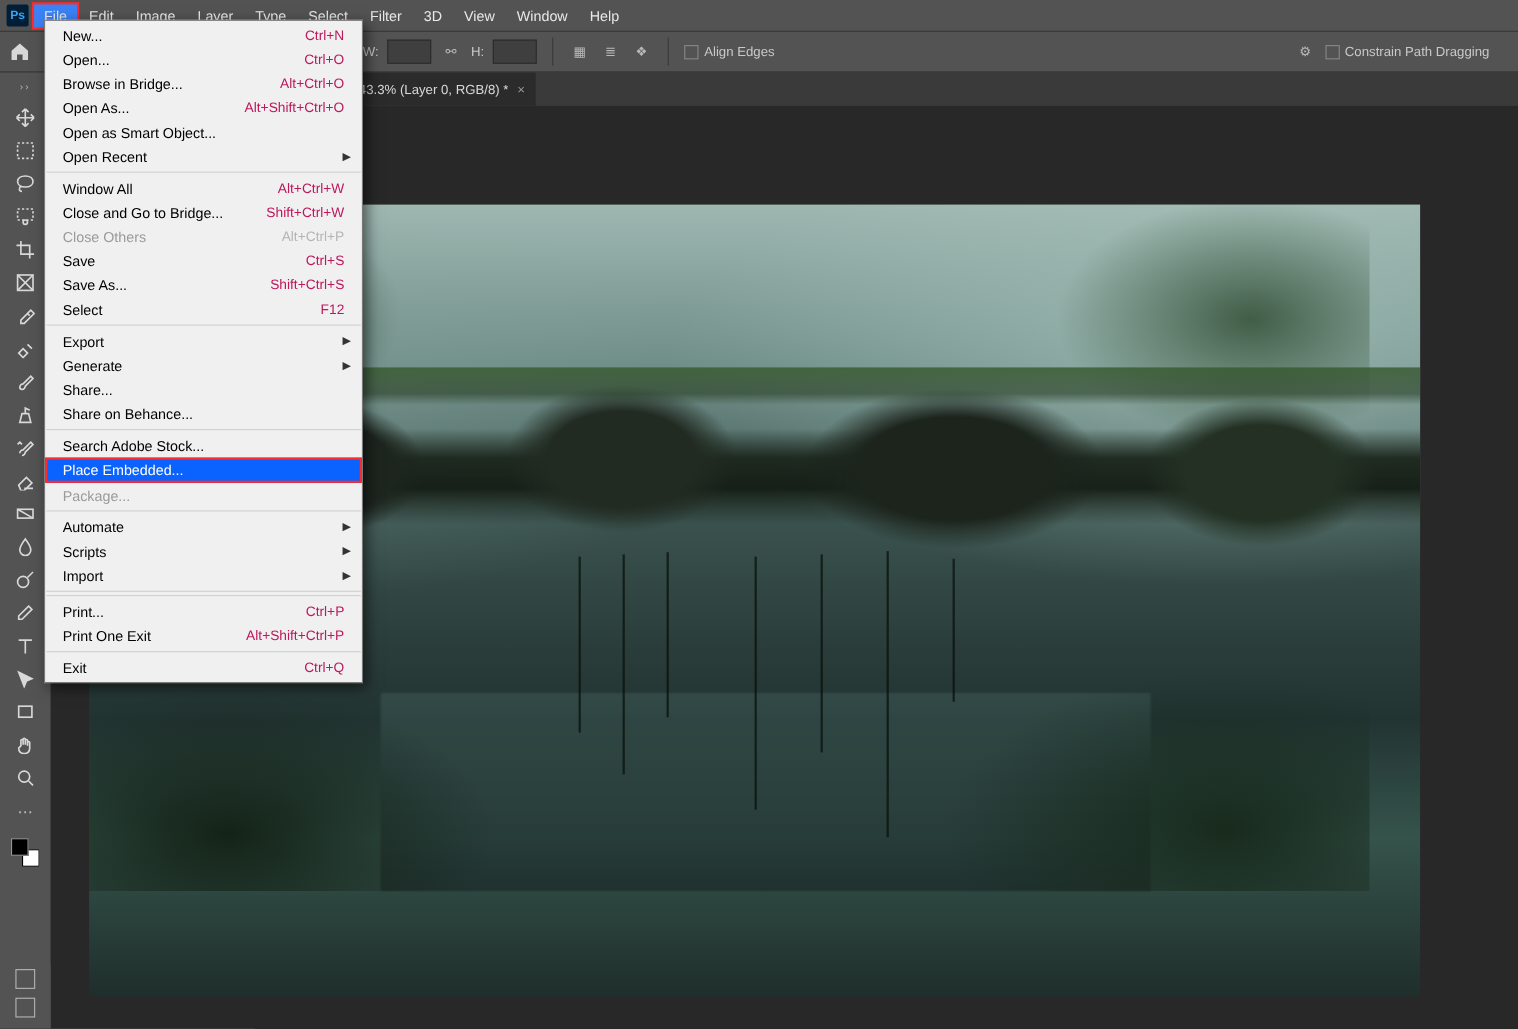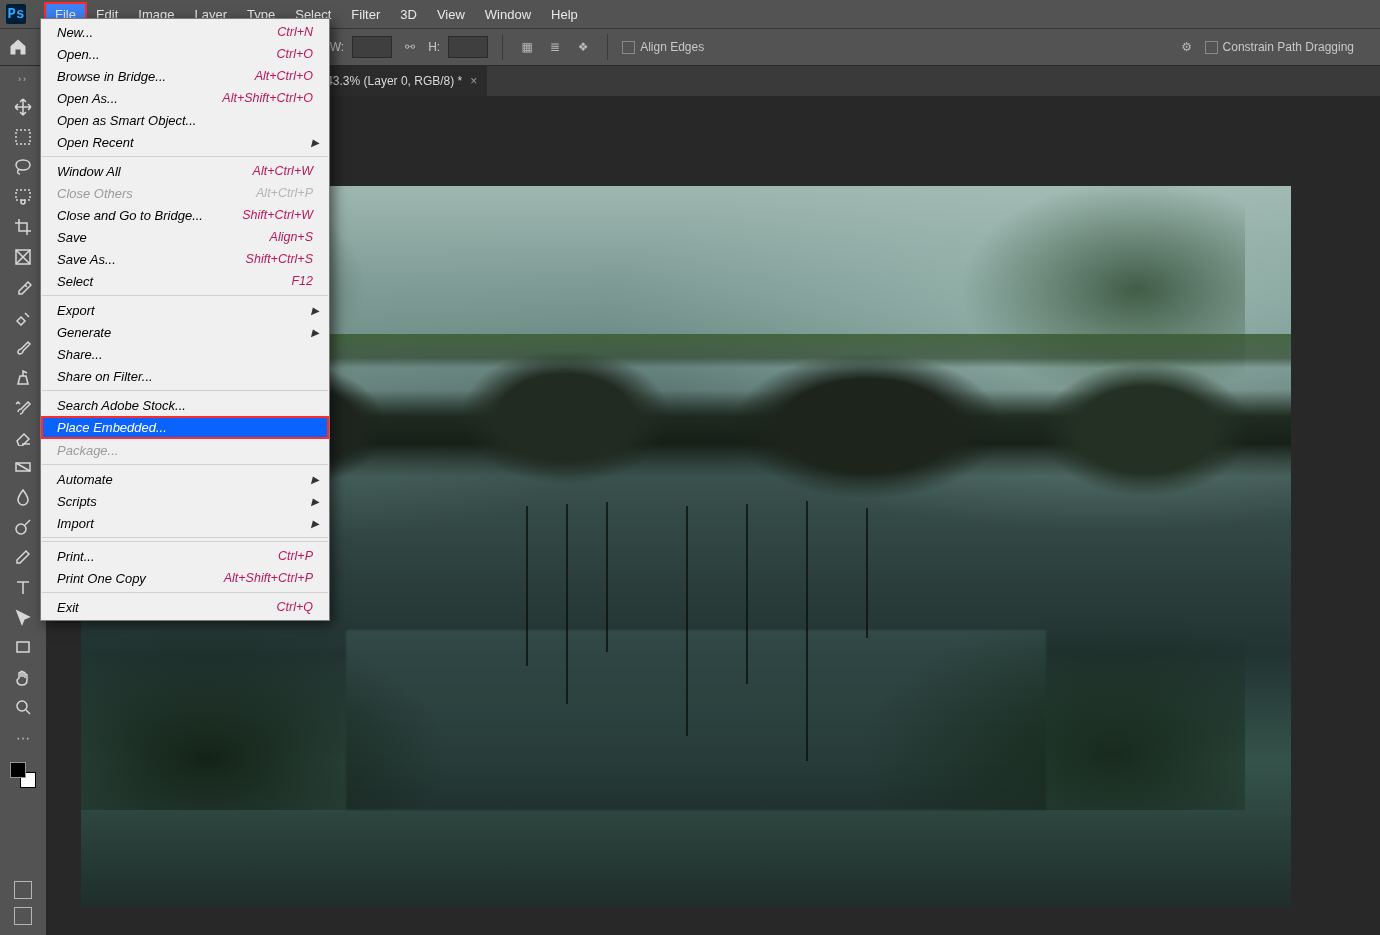--- a/index.html
+++ b/index.html
@@ -1,20 +1,20 @@
 <!DOCTYPE html>
 <html><head>
 <meta charset="utf-8">
 <style>
 * { margin:0; padding:0; box-sizing:border-box; font-family:"Segoe UI",Tahoma,sans-serif; user-select:none; }
 body { width:1380px; height:935px; background:#535353; overflow:hidden; position:relative; }
 
 
 .menubar { height:28px; background:#535353; display:flex; align-items:center; padding-left:6px; color:#e8e8e8; font-size:13px; }
-.ps-logo { width:20px; height:20px; background:#001e36; color:#31a8ff; display:flex; align-items:center; justify-content:center; font-weight:bold; font-size:14px; border-radius:2px; margin-right:19px;font-family:Liberation Mono, monospace; }
+.ps-logo { width:20px; height:20px; background:#001e36; color:#31a8ff; display:flex; align-items:center; justify-content:center; font-weight:bold; font-size:11px; border-radius:2px; margin-right:4px; }
 .menuitem { padding:4px 10px; cursor:default; }
 .menuitem.open { background:#3b82f6; outline:2px solid #ff2a2a; outline-offset:-1px; }
 
 
 .optbar { height:38px; background:#535353; border-top:1px solid #383838; border-bottom:1px solid #2b2b2b; display:flex; align-items:center; padding-left:8px; color:#c8c8c8; font-size:12px; gap:8px; }
 .opt-home { width:24px; height:24px; display:flex; align-items:center; justify-content:center; }
 .opt-label { color:#c8c8c8; }
 .opt-swatch { width:28px; height:18px; background:#000; border:1px solid #777; }
 .opt-swatch.s2 { width:32px; background:#222; border:1px solid #666; }
 .opt-num   { width:54px; height:22px; background:#3f3f3f; border:1px solid #2b2b2b; }
@@ -77,21 +77,21 @@
   filter:blur(1px);
 }
 .vine { position:absolute; width:2px; background:rgba(10,16,10,.75); }
 .v1{ top:410px; left:480px; height:160px; } .v2{ top:408px; left:520px; height:200px; }
 .v3{ top:406px; left:560px; height:150px; } .v4{ top:410px; left:640px; height:230px; }
 .v5{ top:408px; left:700px; height:180px; } .v6{ top:405px; left:760px; height:260px; }
 .v7{ top:412px; left:820px; height:130px; }
 
 
 .dropdown { position:absolute; top:18px; left:40px; width:290px; background:#f0f0f0; color:#000; box-shadow:4px 4px 12px rgba(0,0,0,.55); border:1px solid #7a7a7a; font-size:13px; padding:2px 0; z-index:50; }
-.dd-item { display:flex; justify-content:space-between; align-items:center; height:22px; padding:0 16px; cursor:default; position:relative;font-style:italic; }
+.dd-item { display:flex; justify-content:space-between; align-items:center; height:22px; padding:0 16px; cursor:default; position:relative; }
 .dd-item.disabled { color:#9a9a9a; }
 .dd-item.hl { background:#0a63ff; color:#fff; outline:2px solid #ff2a2a; outline-offset:-2px; height:23px; }
 .dd-item .sc { color:#be185d; font-size:12.5px; }
 .dd-item.disabled .sc { color:#b5b5b5; }
 .dd-sep { height:1px; background:#cfcfcf; margin:3px 1px; }
 .dd-item .arrow { position:absolute; right:10px; font-size:10px; color:#333; }
 
 
 .status { position:absolute; left:0; bottom:0; width:46px; height:58px; background:#535353; display:flex; flex-direction:column; align-items:center; gap:8px; padding-top:4px; }
 .status .sq { width:18px; height:18px; border:1px solid #b5b5b5; }
@@ -317,31 +317,31 @@
     </div>
     <div class="dd-item">
       <span>Open Recent</span>
       <span class="arrow">▶</span>
     </div>
     <div class="dd-sep"></div>
     <div class="dd-item">
       <span>Window All</span>
       <span class="sc">Alt+Ctrl+W</span>
     </div>
+    <div class="dd-item">
+      <span>Close and Go to Bridge...</span>
+      <span class="sc">Shift+Ctrl+W</span>
+    </div>
     <div class="dd-item disabled">
       <span>Close Others</span>
       <span class="sc">Alt+Ctrl+P</span>
     </div>
     <div class="dd-item">
-      <span>Close and Go to Bridge...</span>
-      <span class="sc">Shift+Ctrl+W</span>
-    </div>
-    <div class="dd-item">
       <span>Save</span>
-      <span class="sc">Align+S</span>
+      <span class="sc">Ctrl+S</span>
     </div>
     <div class="dd-item">
       <span>Save As...</span>
       <span class="sc">Shift+Ctrl+S</span>
     </div>
     <div class="dd-item">
       <span>Select</span>
       <span class="sc">F12</span>
     </div>
     <div class="dd-sep"></div>
@@ -350,21 +350,21 @@
       <span class="arrow">▶</span>
     </div>
     <div class="dd-item">
       <span>Generate</span>
       <span class="arrow">▶</span>
     </div>
     <div class="dd-item">
       <span>Share...</span>
     </div>
     <div class="dd-item">
-      <span>Share on Filter...</span>
+      <span>Share on Behance...</span>
     </div>
     <div class="dd-sep"></div>
     <div class="dd-item">
       <span>Search Adobe Stock...</span>
     </div>
     <div class="dd-item hl">
       <span>Place Embedded...</span>
     </div>
     <div class="dd-item disabled">
       <span>Package...</span>
@@ -382,21 +382,21 @@
       <span>Import</span>
       <span class="arrow">▶</span>
     </div>
     <div class="dd-sep"></div>
     <div class="dd-sep"></div>
     <div class="dd-item">
       <span>Print...</span>
       <span class="sc">Ctrl+P</span>
     </div>
     <div class="dd-item">
-      <span>Print One Copy</span>
+      <span>Print One Exit</span>
       <span class="sc">Alt+Shift+Ctrl+P</span>
     </div>
     <div class="dd-sep"></div>
     <div class="dd-item">
       <span>Exit</span>
       <span class="sc">Ctrl+Q</span>
     </div>
   </div>
 
 </body></html>

